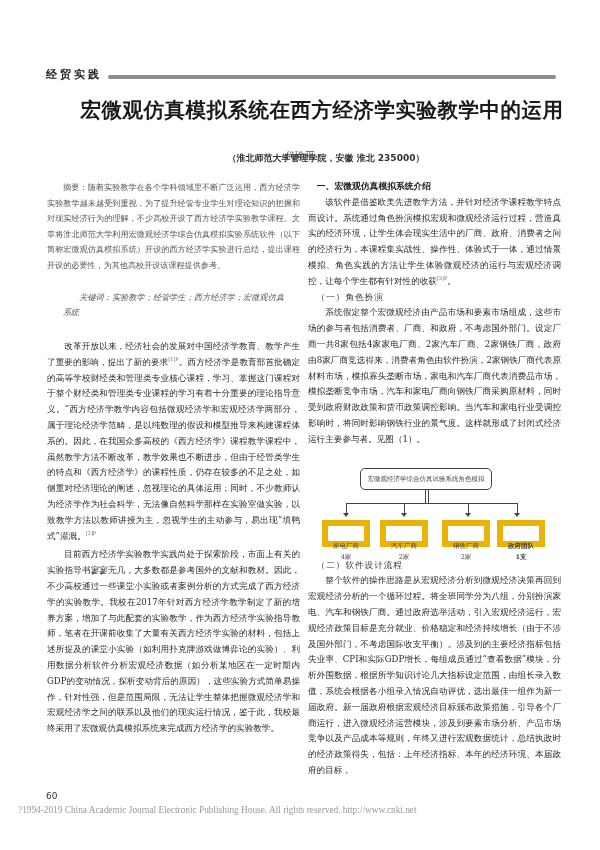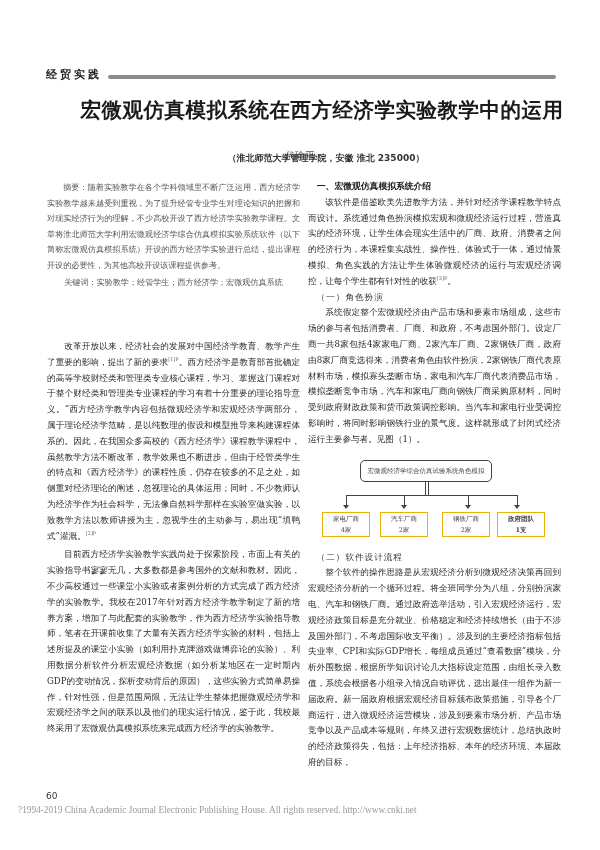--- a/index.html
+++ b/index.html
@@ -7,31 +7,31 @@
   .section-label { position: absolute; left: 46px; top: 67px; font-size: 11px; font-weight: bold; letter-spacing: 3px; color: #222; }
   .section-rule { position: absolute; left: 108px; top: 75px; width: 448px; height: 4px; background: #8c8c8c; border-radius: 2px; }
   .title { position: absolute; left: 0; width: 600px; top: 96px; text-align: center; font-size: 20.5px; font-weight: bold; color: #1a1a1a; letter-spacing: 0.5px; margin-left: 22px; }
   .author { position: absolute; left: 0; width: 600px; top: 149px; text-align: center; font-size: 10px; color: #555; }
   .affil { position: absolute; left: 0; width: 600px; top: 152px; text-align: center; font-size: 9px; font-family: "DejaVu Sans", sans-serif; font-weight: bold; color: #333; padding-left: 26px; }
   .col { position: absolute; width: 253px; font-size: 8.6px; line-height: 15.8px; text-align: justify; }
   .col-left { left: 47px; }
   .col-right { left: 308px; }
   .p { margin: 0; text-indent: 2em; }
   .abstract { position: absolute; left: 47px; top: 180px; width: 253px; font-size: 8.1px; line-height: 15.6px; color: #555; text-align: justify; }
-  .keywords { margin: 1px; text-indent: 2em; }
+  .keywords { margin: 16px; text-indent: 2em; font-style: italic; }
   .h1 { font-family: "DejaVu Sans", sans-serif; font-weight: bold; font-size: 8.8px; margin: 0; padding-left: 1em; color: #222; }
   .h2 { font-size: 8.6px; margin: 0; padding-left: 1em; color: #333; letter-spacing: 1px; }
   sup { font-size: 5px; vertical-align: super; line-height: 0; color: #666; }
-  .figure { position: relative; width: 253px; height: 90px; margin: 12px 0 0 0; }
+  .figure { position: relative; width: 253px; height: 90px; margin: 20px 0 0 0; }
   .fig-top { position: absolute; left: 52px; top: 0; width: 130px; height: 20px; border: 1px solid #444; border-radius: 5px; font-size: 6.5px; line-height: 20px; text-align: center; color: #444; }
   .fig-vline { position: absolute; left: 117px; top: 21px; width: 2px; height: 14px; border-left: 1px solid #444; border-right: 1px solid #444; }
   .fig-hline { position: absolute; left: 38px; top: 35px; width: 172px; height: 1px; background: #444; }
   .fig-arrow { position: absolute; top: 35px; width: 1px; height: 11px; background: #444; }
   .fig-arrow::after { content: ""; position: absolute; left: -3px; bottom: -3px; border-left: 3.5px solid transparent; border-right: 3.5px solid transparent; border-top: 4px solid #444; }
-  .fig-box { position: absolute; top: 52px; width: 48px; height: 25px; border: 1px solid #eab308; font-size: 6.5px; line-height: 11px; text-align: center; color: #444; padding-top: 1px; box-sizing: border-box; }
+  .fig-box { position: absolute; top: 52px; width: 48px; height: 25px; border: 6px solid #eab308; font-size: 6.5px; line-height: 11px; text-align: center; color: #444; padding-top: 15px; box-sizing: border-box; }
   .fig-caption { position: absolute; left: 0; width: 253px; top: 79px; text-align: center; font-size: 7px; font-family: "DejaVu Sans", sans-serif; font-weight: bold; color: #333; }
   .page-num { position: absolute; left: 46px; top: 791px; font-size: 9px; font-family: "DejaVu Sans", sans-serif; color: #333; }
   .copyright { position: absolute; left: 18px; top: 805px; font-size: 9.3px; font-family: "Liberation Serif", serif; color: #999; white-space: nowrap; }
 </style>
 </head>
 <body>
 
 <div class="section-label">经贸实践</div>
 <div class="section-rule"></div>
 

